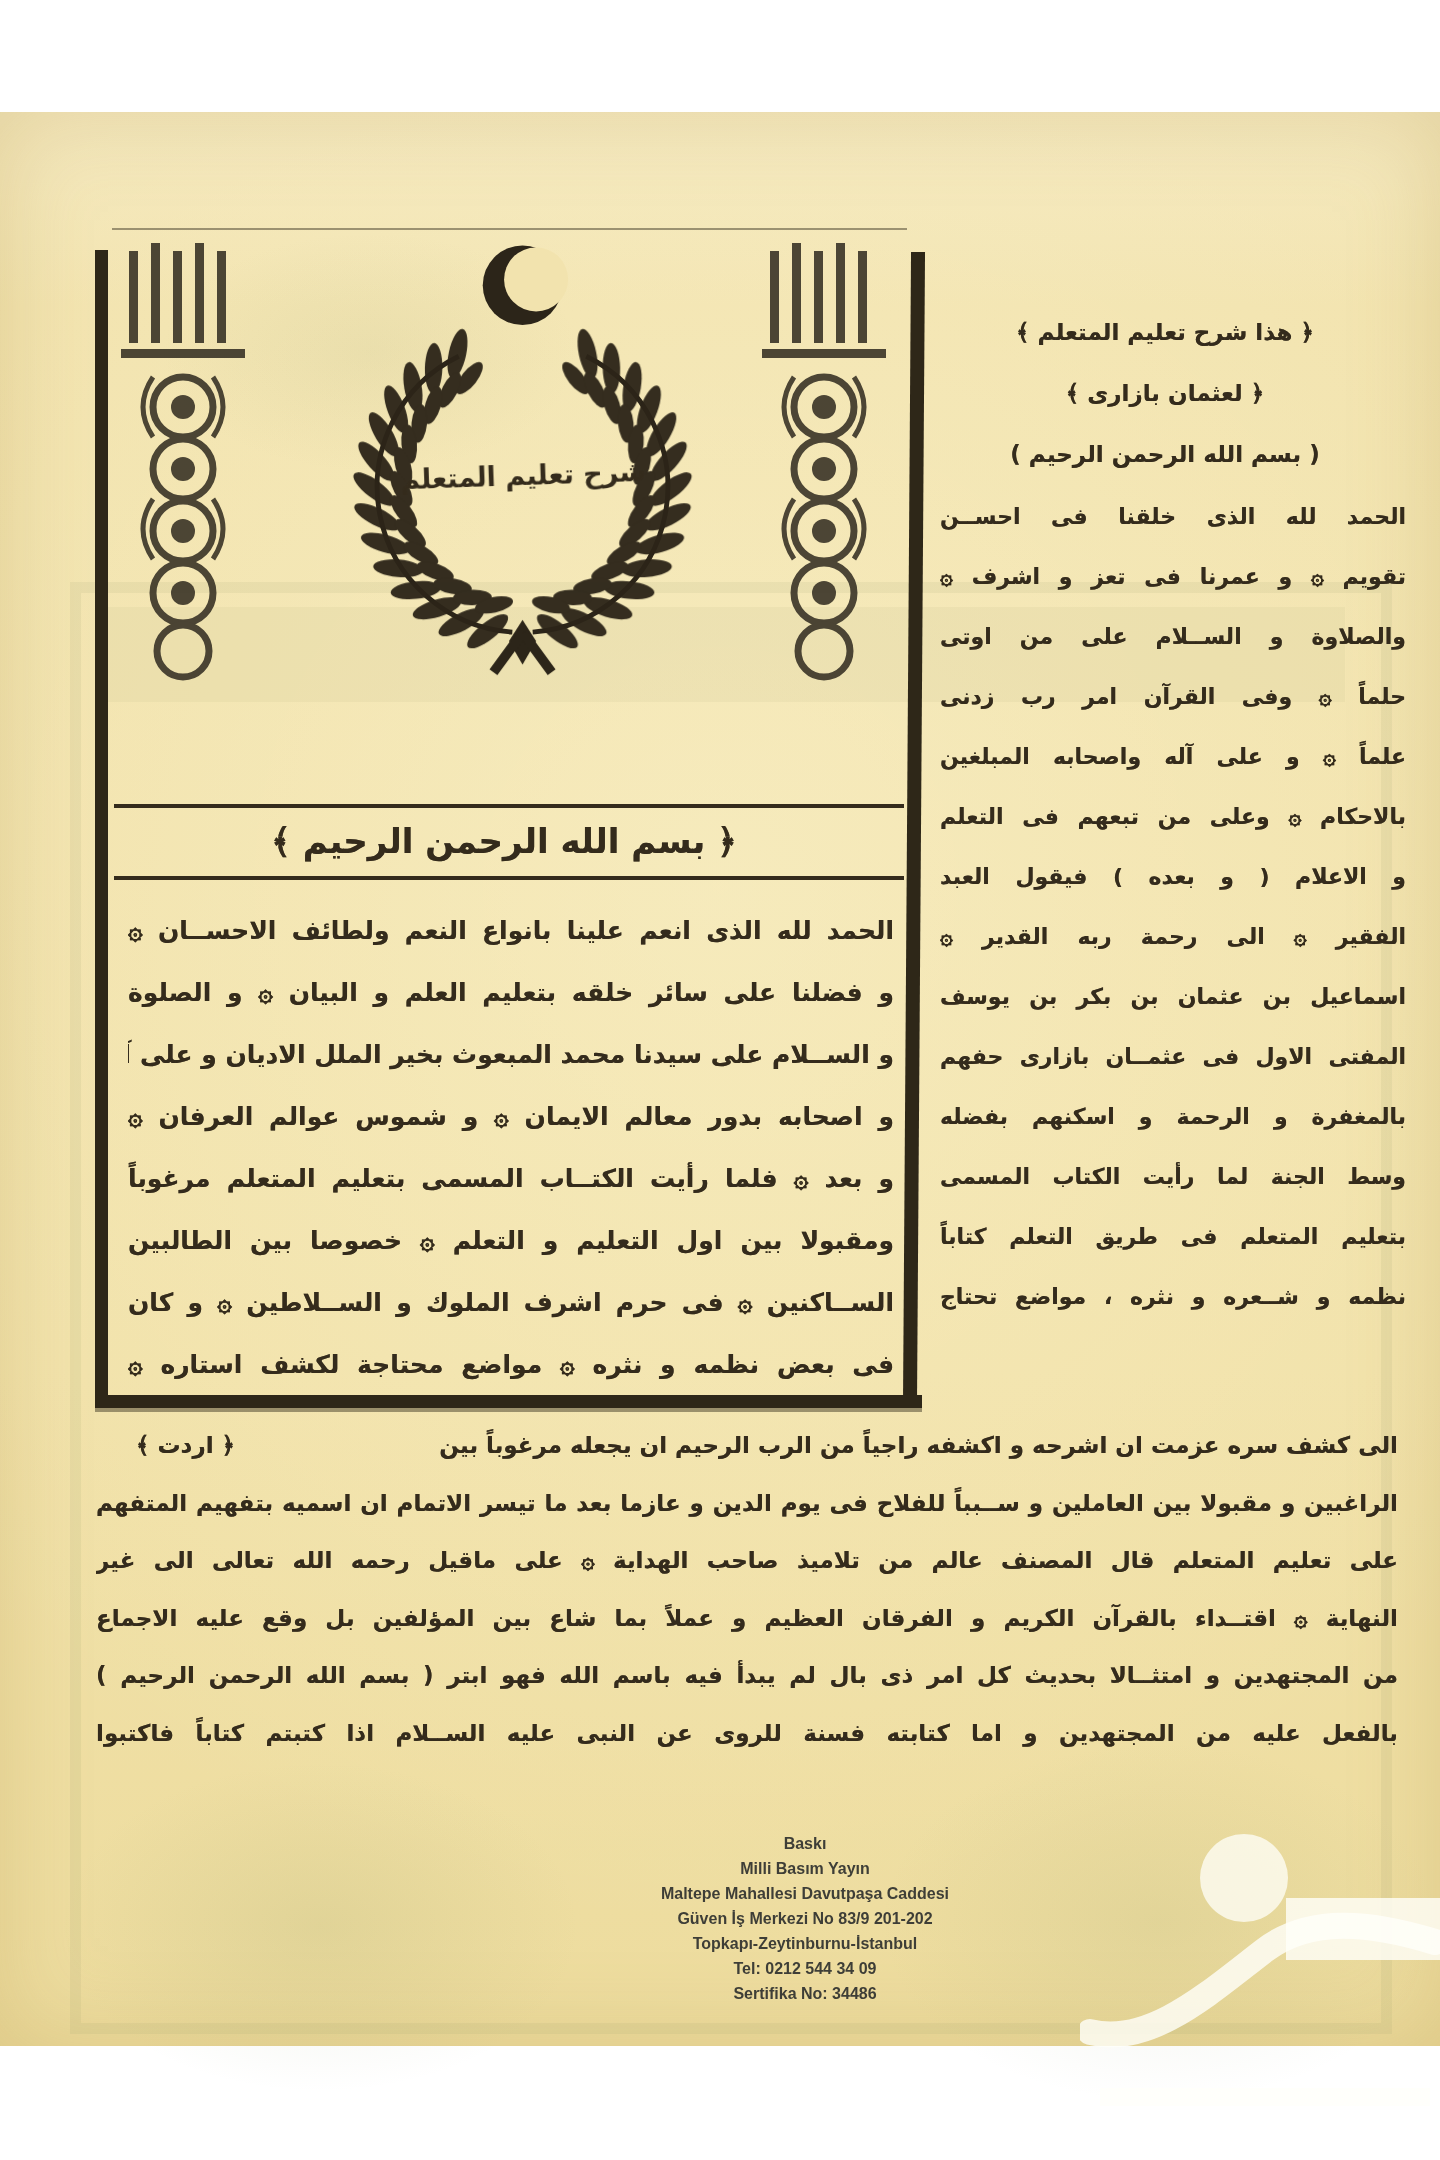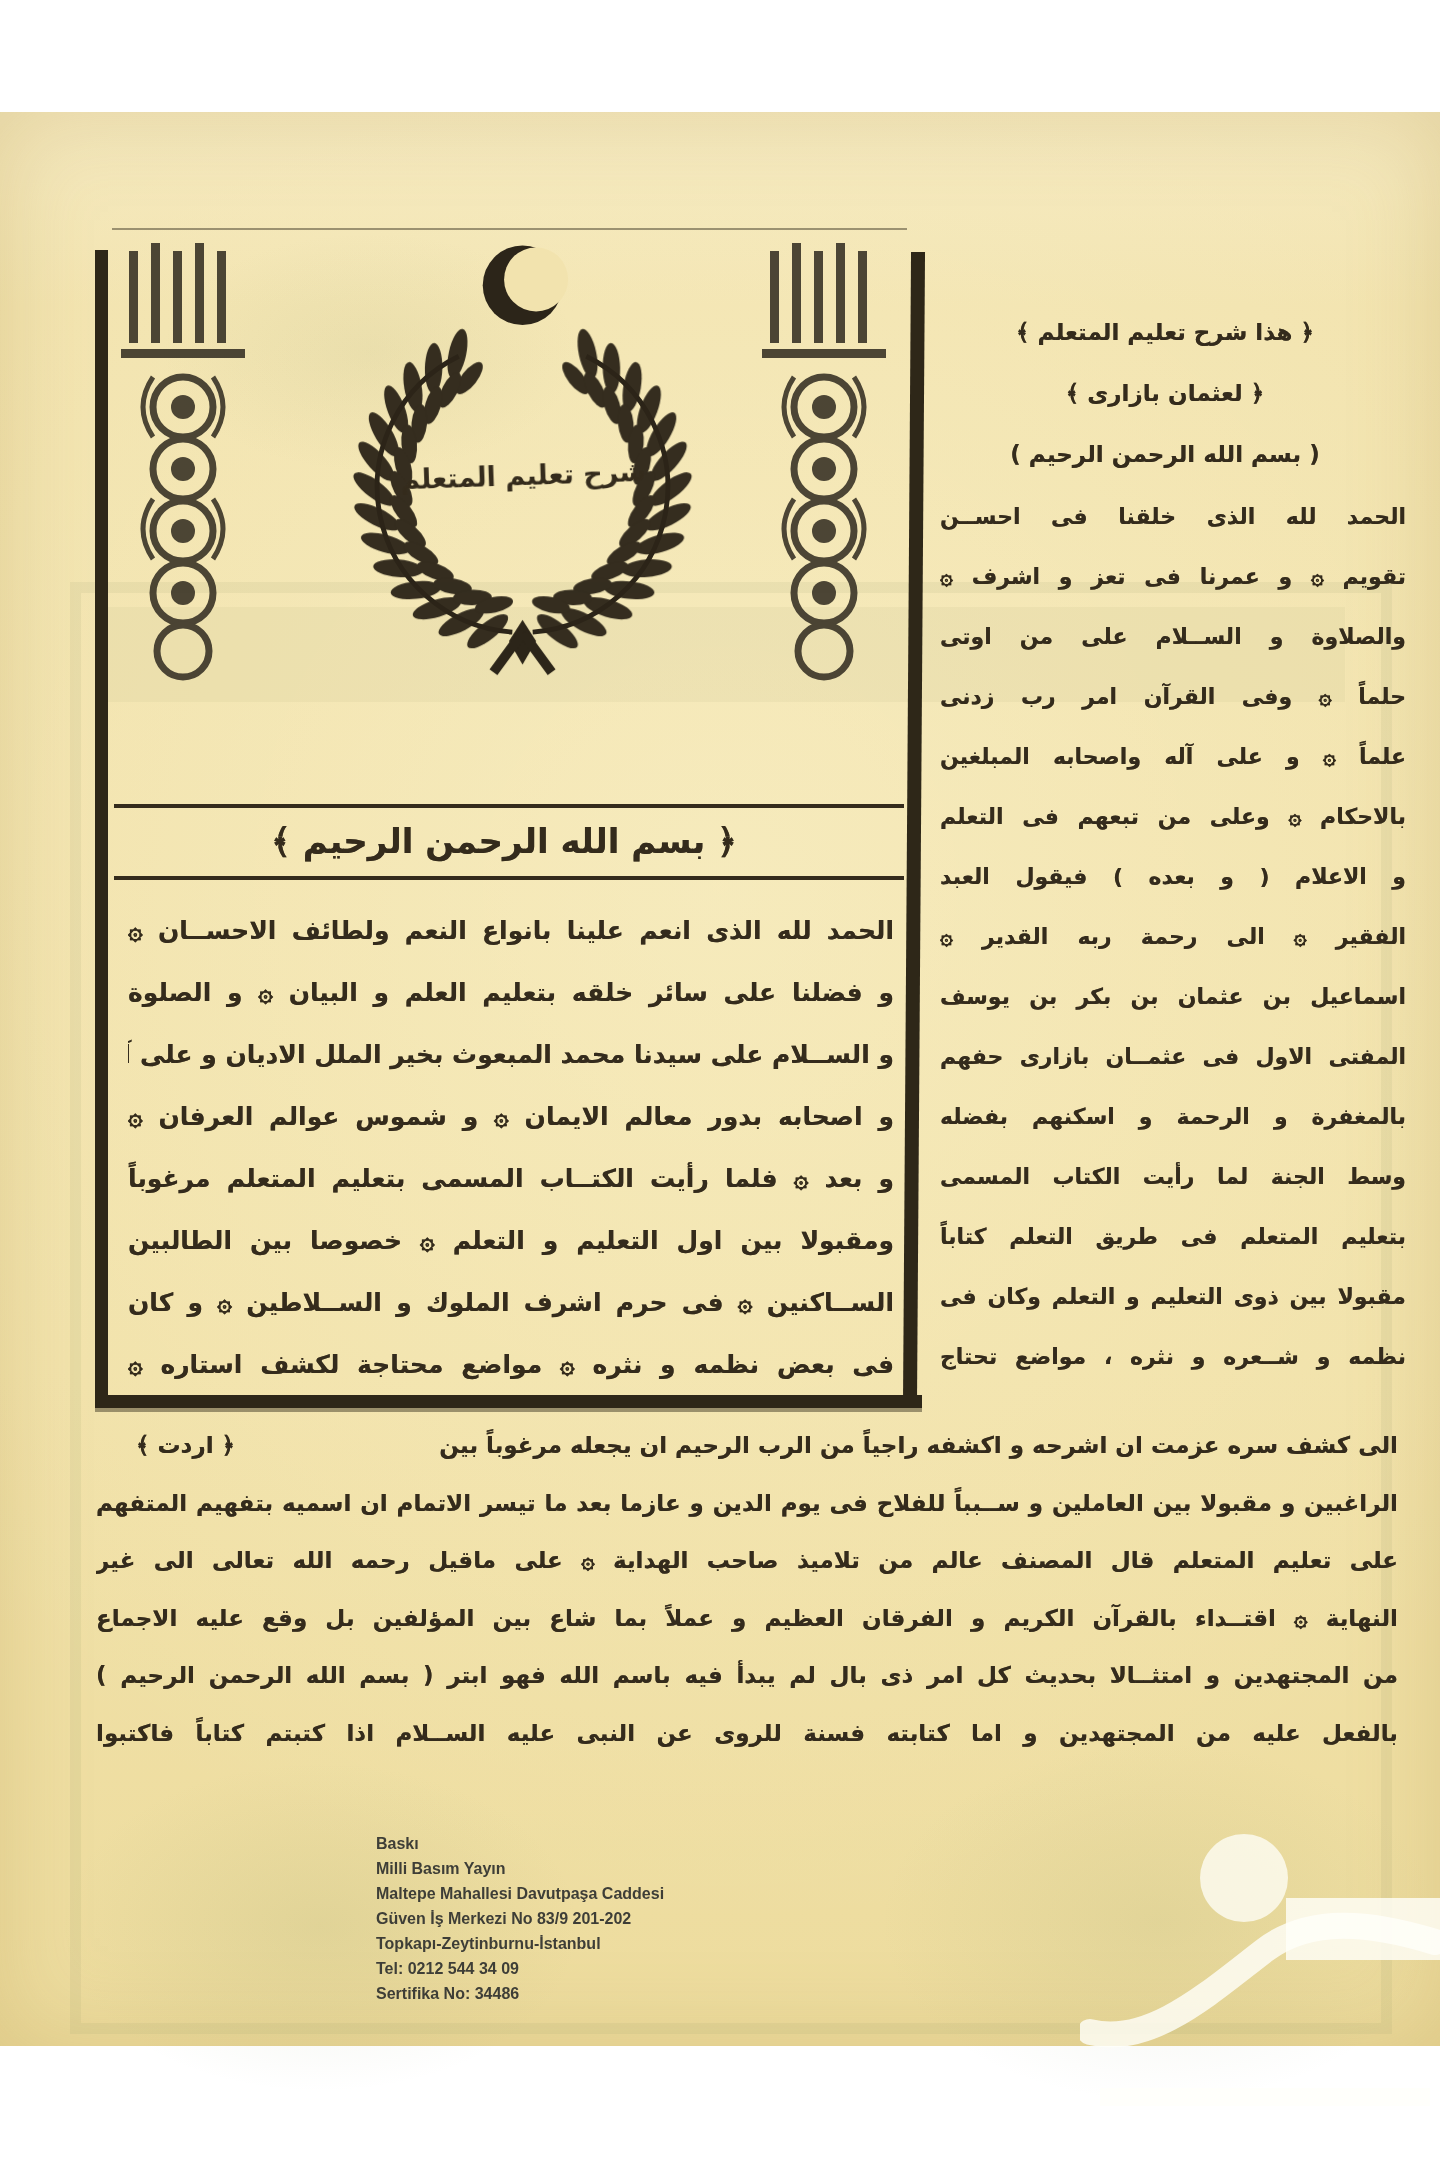--- a/index.html
+++ b/index.html
@@ -42,21 +42,21 @@
   .bismillah{position:absolute;left:109px;top:706px;width:790px;font-size:34px;line-height:46px;}
 
   .left-col{position:absolute;left:128px;top:788px;width:766px;font-size:25px;line-height:62px;}
   .right-col{position:absolute;left:940px;top:375px;width:466px;font-size:22px;line-height:60px;}
   .right-col-titles{position:absolute;left:932px;top:190px;width:466px;font-size:23px;line-height:61px;}
 
   .bottom-sec{position:absolute;left:96px;top:1305px;width:1302px;font-size:23px;line-height:57.5px;}
   .first-line{display:flex;direction:rtl;justify-content:space-between;align-items:baseline;}
   .first-line .marker{padding-left:40px;}
 
-  .publisher{position:absolute;left:376px;top:1719px;width:810px;text-align:left;
+  .publisher{position:absolute;left:400px;top:1719px;width:810px;text-align:center;
              font-family:"Liberation Sans",sans-serif;color:var(--pub);
              font-size:16px;line-height:25px;font-weight:bold;}
   .publisher .pub-title{font-weight:bold;}
 
   
   .wreath-wrap{position:absolute;left:280px;top:118px;width:485px;height:514px;}
   .wreath-title{position:absolute;left:368px;top:348px;width:310px;text-align:center;
                 font-size:27px;color:var(--ink);font-weight:bold;direction:rtl;
                 transform:rotate(-2deg);}
   .orn{position:absolute;top:125px;width:140px;height:462px;opacity:.9;}
@@ -284,21 +284,20 @@
       <div class="ar line">حلماً ۞ وفى القرآن امر رب زدنى</div>
       <div class="ar line">علماً ۞ و على آله واصحابه المبلغين</div>
       <div class="ar line">بالاحكام ۞ وعلى من تبعهم فى التعلم</div>
       <div class="ar line">و الاعلام ( و بعده ) فيقول العبد</div>
       <div class="ar line">الفقير ۞ الى رحمة ربه القدير ۞</div>
       <div class="ar line">اسماعيل بن عثمان بن بكر بن يوسف</div>
       <div class="ar line">المفتى الاول فى عثمــان بازارى حفهم</div>
       <div class="ar line">بالمغفرة و الرحمة و اسكنهم بفضله</div>
       <div class="ar line">وسط الجنة لما رأيت الكتاب المسمى</div>
       <div class="ar line">بتعليم المتعلم فى طريق التعلم كتاباً</div>
-      <div class="ar line">مقبولا بين ذوى التعليم و التعلم وكان فى</div>
       <div class="ar line">نظمه و شــعره و نثره ، مواضع تحتاج</div>
     </div>
 
     <div class="bottom-sec">
       <div class="ar first-line">
         <span>الى كشف سره عزمت ان اشرحه و اكشفه راجياً من الرب الرحيم ان يجعله مرغوباً بين</span>
         <span class="marker">﴿ اردت ﴾</span>
       </div>
       <div class="ar line">الراغبين و مقبولا بين العاملين و ســبباً للفلاح فى يوم الدين و عازما بعد ما تيسر الاتمام ان اسميه بتفهيم المتفهم</div>
       <div class="ar line">على تعليم المتعلم قال المصنف عالم من تلاميذ صاحب الهداية ۞ على ماقيل رحمه الله تعالى الى غير</div>

